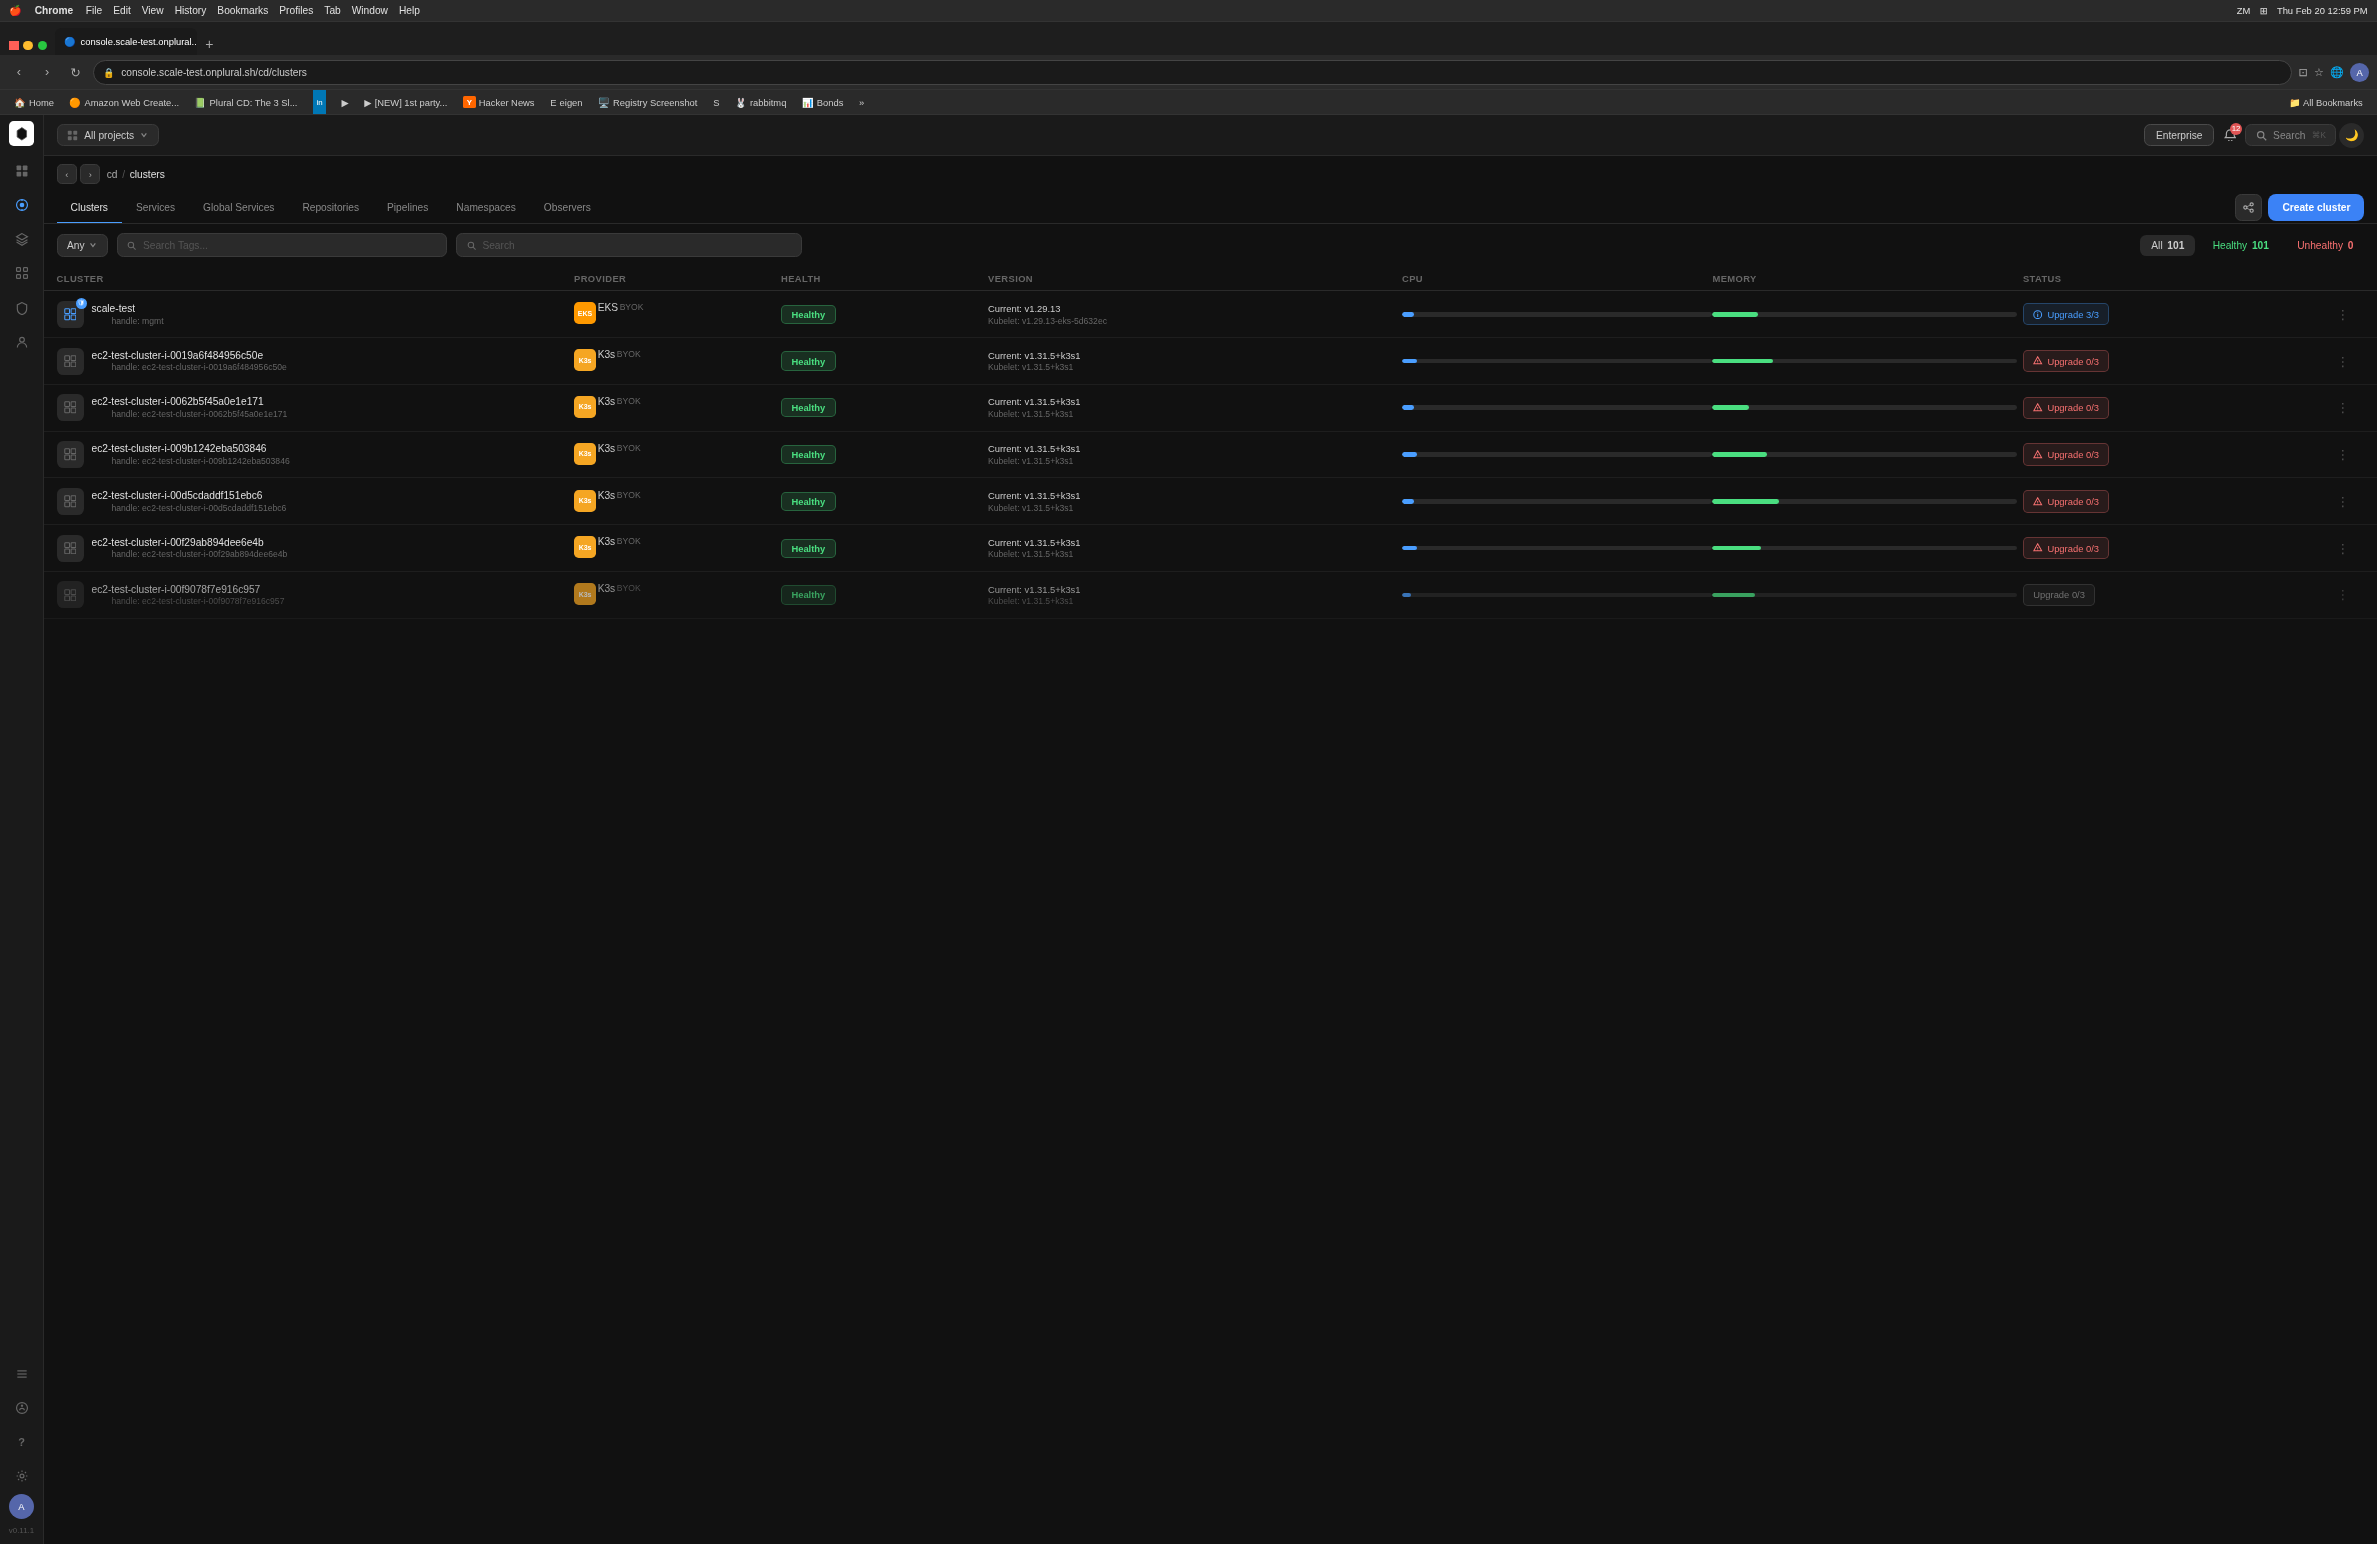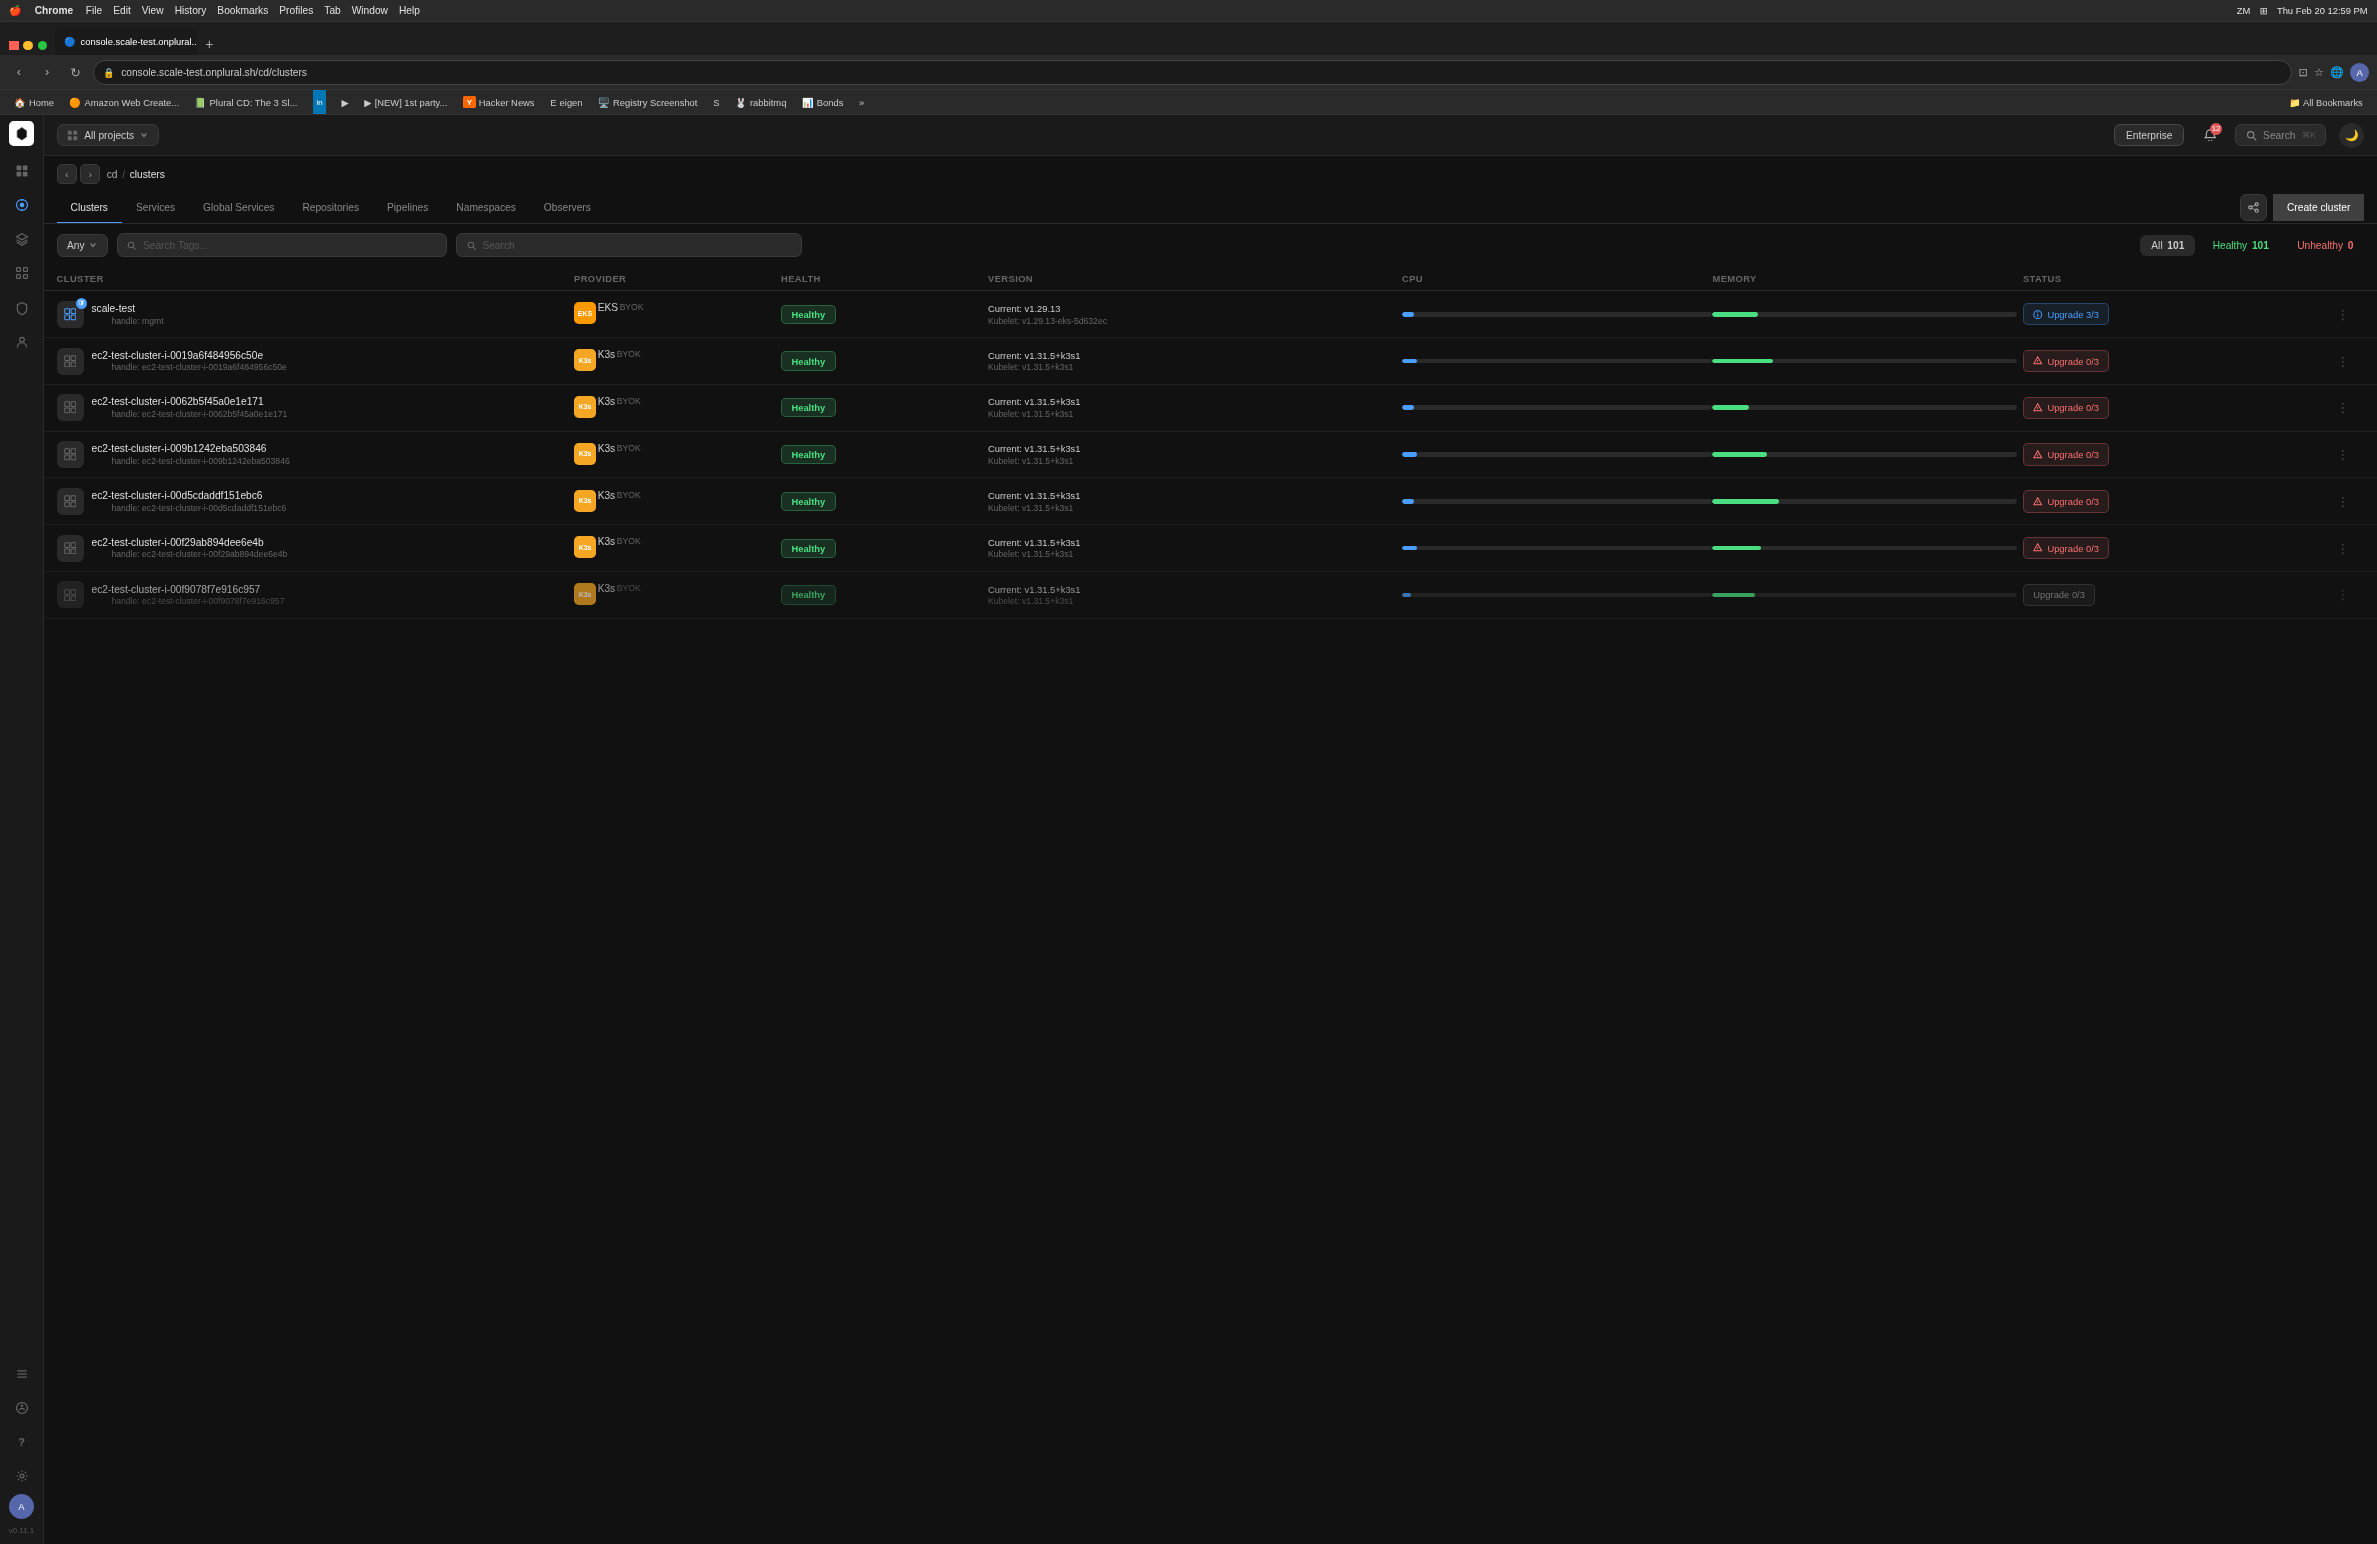--- a/index.html
+++ b/index.html
@@ -173,21 +173,21 @@
     .project-selector {
       display: flex; align-items: center; gap: 6.3px;
       background: #2a2a2a;
       border: 0.8px solid #3a3a3a;
       border-radius: 6.3px;
       padding: 4.7px 9.4px;
       cursor: pointer;
       font-size: 10.2px;
       color: #ccc;
     }
-    .header-right { margin-left: auto; display: flex; align-items: center; gap: 13px; }
+    .header-right { margin-left: auto; display: flex; align-items: center; gap: 3px; }
     .enterprise-badge {
       background: #2a2a2a;
       border: 0.8px solid #4a4a4a;
       border-radius: 6.3px;
       padding: 4.7px 11px;
       font-size: 10.2px;
       color: #ccc;
     }
     .notification-btn {
       position: relative;
@@ -272,27 +272,27 @@
       width: 27px; height: 27px;
       background: #2a2a2a;
       border: 0.8px solid #3a3a3a;
       border-radius: 6.3px;
       display: flex; align-items: center; justify-content: center;
       cursor: pointer;
       color: #aaa;
       font-size: 11px;
     }
     .create-btn {
-      background: #404040;
+      background: #3b82f6;
       color: #fff;
       border: none;
-      border-radius: 0;
+      border-radius: 8px;
       padding: 6.3px 14px;
       font-size: 10.2px;
-      font-weight: 400;
+      font-weight: 700;
       cursor: pointer;
     }
 
     
     .filter-bar {
       padding: 9.4px 12.6px;
       display: flex;
       align-items: center;
       gap: 9.4px;
     }

